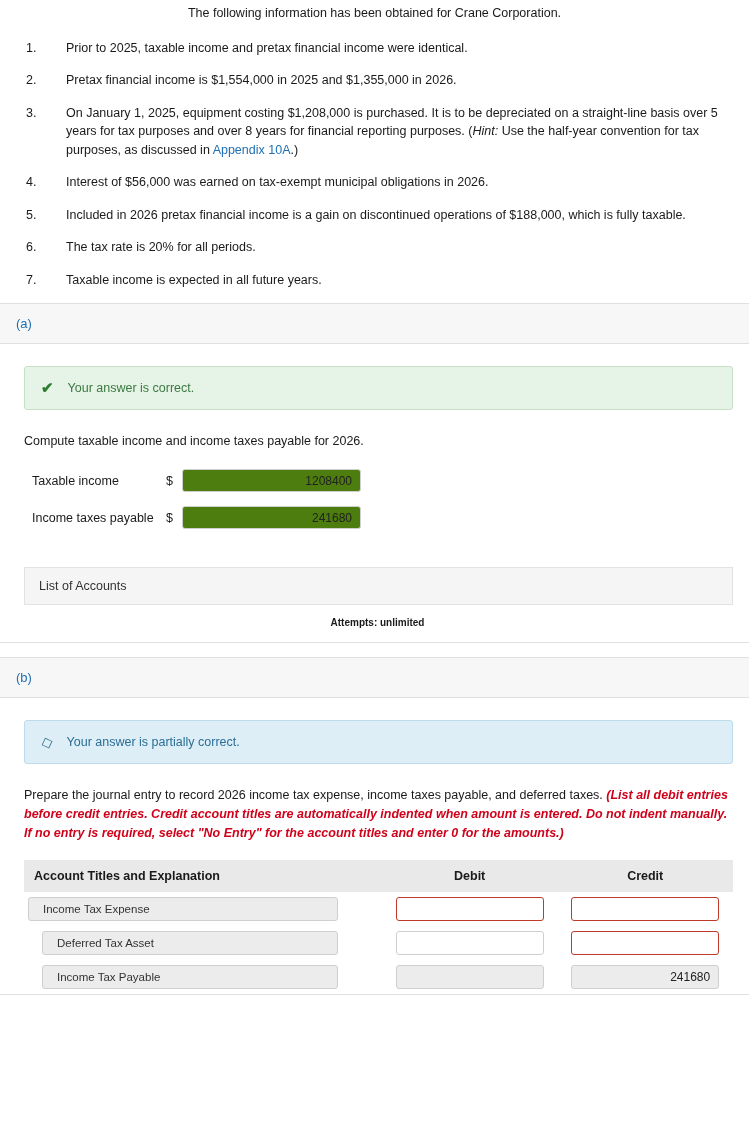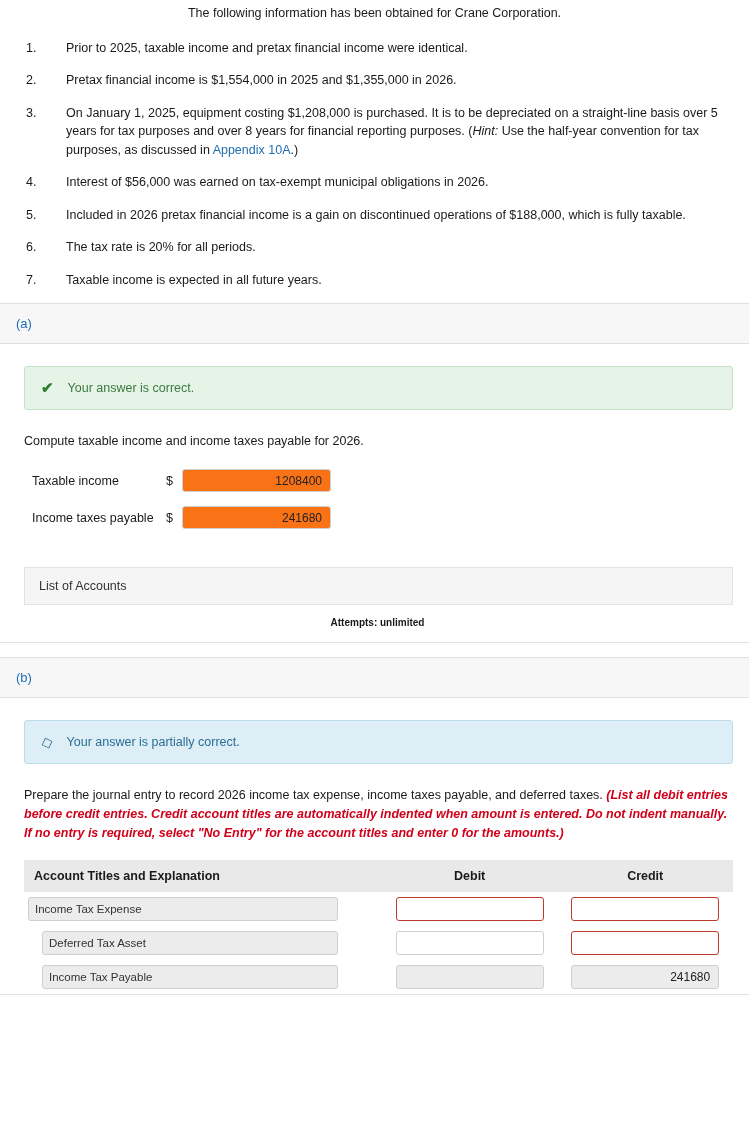--- a/index.html
+++ b/index.html
@@ -109,24 +109,24 @@
   .amount-label {
     width: 142px;
     flex: 0 0 142px;
     padding-left: 8px;
   }
   .dollar {
     width: 16px;
     flex: 0 0 16px;
   }
   .amount-input {
-    width: 149px;
+    width: 179px;
     height: 23px;
     border: 1px solid #cfcfcf;
-    background: #f97316;
+    background: #4d7c0f;
     border-radius: 3px;
     text-align: right;
     padding: 2px 8px 2px 4px;
     font-family: "Liberation Sans", sans-serif;
     font-size: 12px;
     color: #222;
   }
 
   .bar {
     border: 1px solid #e2e2e2;
@@ -170,21 +170,21 @@
   .jtable td {
     padding: 5px 4px;
     vertical-align: middle;
   }
   .acct-select {
     width: 310px;
     height: 24px;
     border: 1px solid #cfcfcf;
     background: #ececec;
     border-radius: 3px;
-    padding: 3px 6px;
+    padding: 3px 14px;
     font-size: 11.5px;
     color: #333;
     font-family: "Liberation Sans", sans-serif;
   }
   .acct-select.indent { margin-left: 14px; width: 296px; }
   .num-input {
     width: 148px;
     height: 24px;
     border: 1px solid #cfcfcf;
     background: #ffffff;

